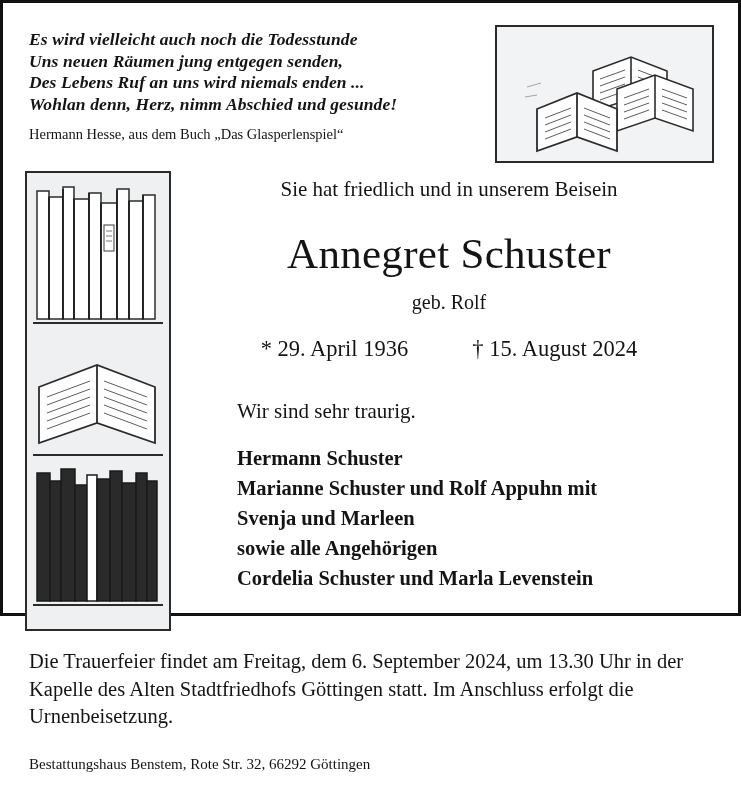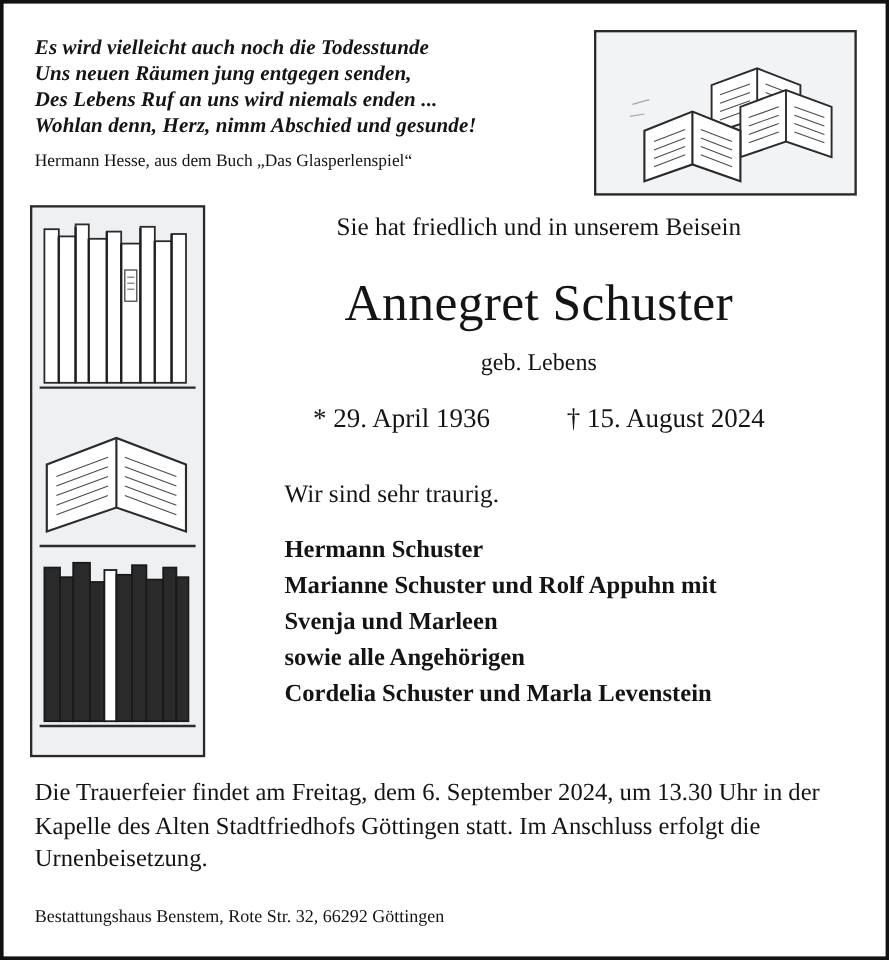--- a/index.html
+++ b/index.html
@@ -11,21 +11,21 @@
     width: 741px;
     height: 800px;
     font-family: "Liberation Serif", serif;
     color: #141414;
     overflow: hidden;
   }
 
   .obituary {
     position: relative;
     width: 741px;
-    height: 800px;
+    height: 616px;
     box-sizing: border-box;
     border: 3px solid #111111;
     background: #ffffff;
   }
 
   
   .poem {
     position: absolute;
     left: 26px;
     top: 26px;
@@ -285,21 +285,21 @@
         <rect x="120" y="308" width="10" height="120"></rect>
       </g>
       <line x1="6" y1="432" x2="136" y2="432" stroke="#2b2b2b" stroke-width="2"></line>
     </svg>
   </div>
 
   <div class="main">
     <div class="intro">Sie hat friedlich und in unserem Beisein</div>
 
     <div class="name">Annegret Schuster</div>
-    <div class="maiden">geb. Lebens</div>
+    <div class="maiden">geb. Rolf</div>
 
     <div class="dates">
       <span class="d">* 29. April 1936</span>
       <span class="d">† 15. August 2024</span>
     </div>
 
     <div class="mourn-intro">Wir sind sehr traurig.</div>
 
     <div class="family">
       <div class="family-line">Hermann Schuster</div>

